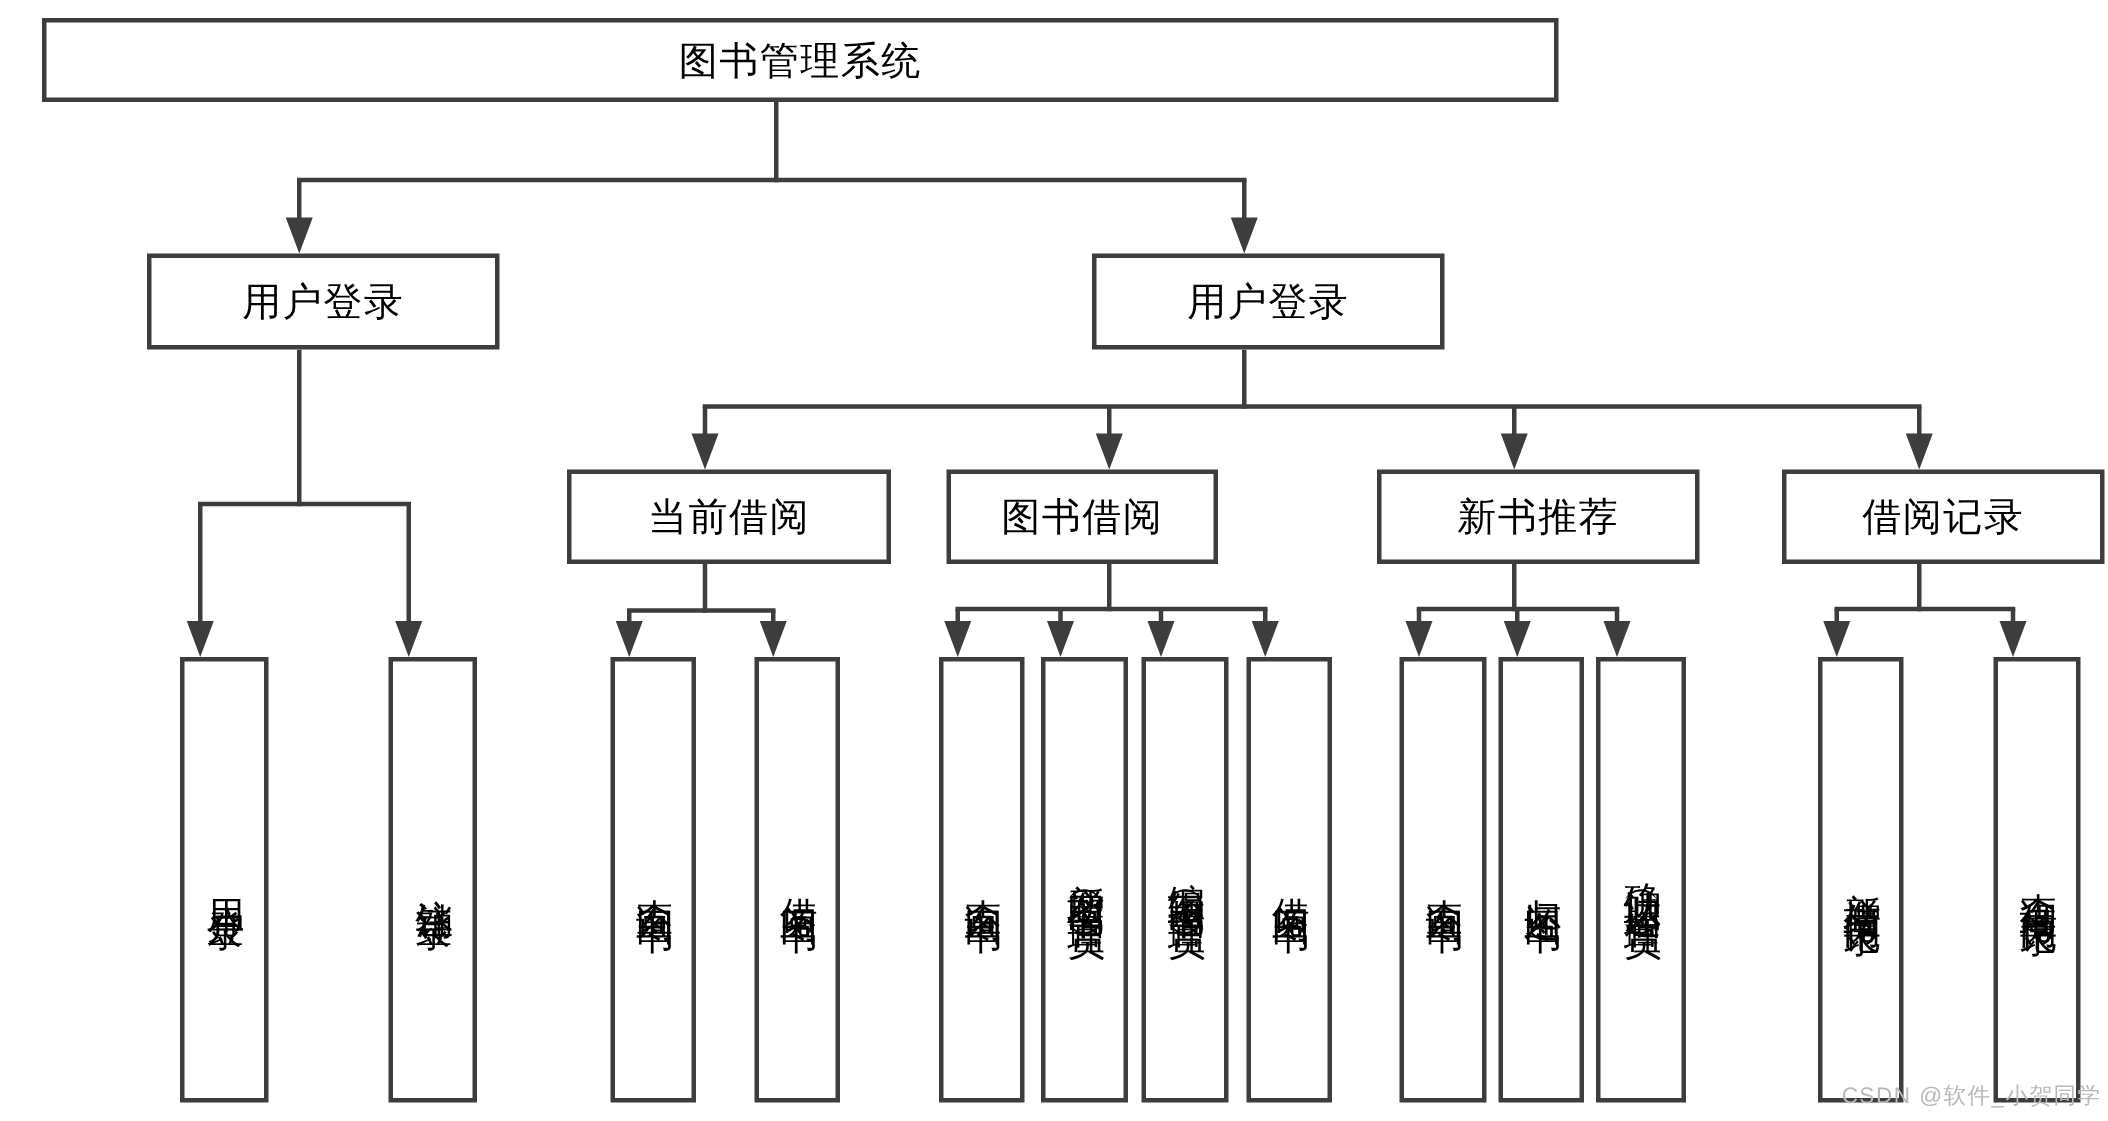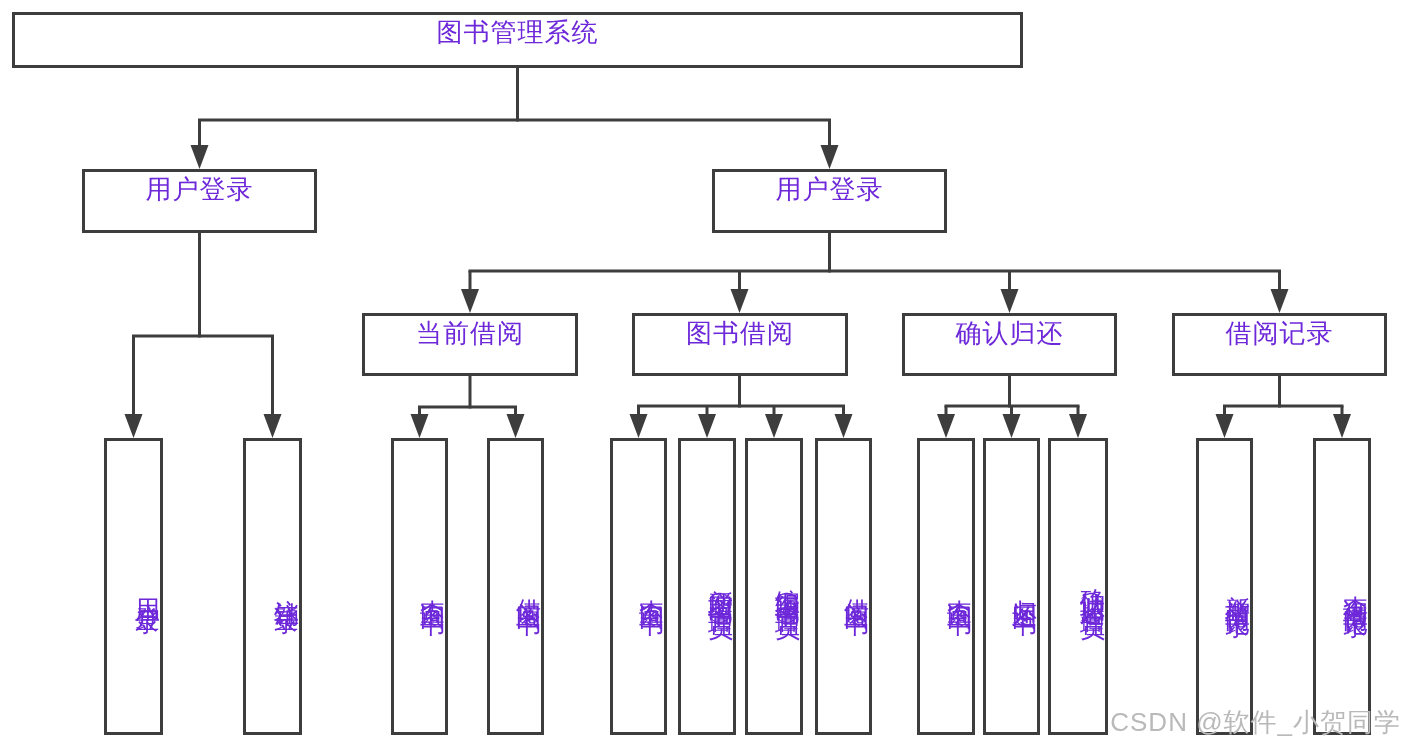--- a/index.html
+++ b/index.html
@@ -12,42 +12,44 @@
   }
   #connector-svg {
     position: absolute; left: 0; top: 0;
     width: 1405px; height: 747px;
     pointer-events: none;
   }
   .node {
     position: absolute;
     background: #ffffff;
     border: 3px solid #3d3d3d;
-    color: #6d28d9;
+    color: #000000;
     display: flex;
+    align-items: center;
     justify-content: center;
     box-sizing: border-box;
+    margin-left: 16px;
   }
   .h-node {
     font-size: 26px;
     letter-spacing: 1px;
     white-space: nowrap;
   }
   .v-node {
     writing-mode: vertical-rl;
     text-orientation: mixed;
     font-size: 25px;
     letter-spacing: 4px;
     line-height: 1;
   }
   .watermark {
     position: absolute;
     right: 4px;
     bottom: 7px;
-    font-size: 26px;
+    font-size: 15px;
     letter-spacing: 1px;
     color: #b9b9b9;
     white-space: nowrap;
   }
 </style>
 </head>
 <body>
 
 <svg id="connector-svg" viewBox="0 0 1405 747" xmlns="http://www.w3.org/2000/svg">
     <line x1="517.5" y1="68" x2="517.5" y2="121.5" stroke="#3d3d3d" stroke-width="3"></line>
@@ -111,25 +113,25 @@
 <div class="node h-node" style="left:82px; top:169px; width:235px; height:64px;">
   <span>用户登录</span>
 </div>
 <div class="node h-node" style="left:712px; top:169px; width:235px; height:64px;">
   <span>用户登录</span>
 </div>
 
 <div class="node h-node" style="left:362px; top:313px; width:216px; height:63px;">
   <span>当前借阅</span>
 </div>
-<div class="node h-node" style="left:632px; top:313px; width:216px; height:63px;">
+<div class="node h-node" style="left:615px; top:313px; width:181px; height:63px;">
   <span>图书借阅</span>
 </div>
 <div class="node h-node" style="left:902px; top:313px; width:215px; height:63px;">
-  <span>确认归还</span>
+  <span>新书推荐</span>
 </div>
 <div class="node h-node" style="left:1172px; top:313px; width:215px; height:63px;">
   <span>借阅记录</span>
 </div>
 
 <div class="node v-node" style="left:104px; top:438px; width:59px; height:297px;">
   <span>用户登录</span>
 </div>
 <div class="node v-node" style="left:243px; top:438px; width:59px; height:297px;">
   <span>注销登录</span>

